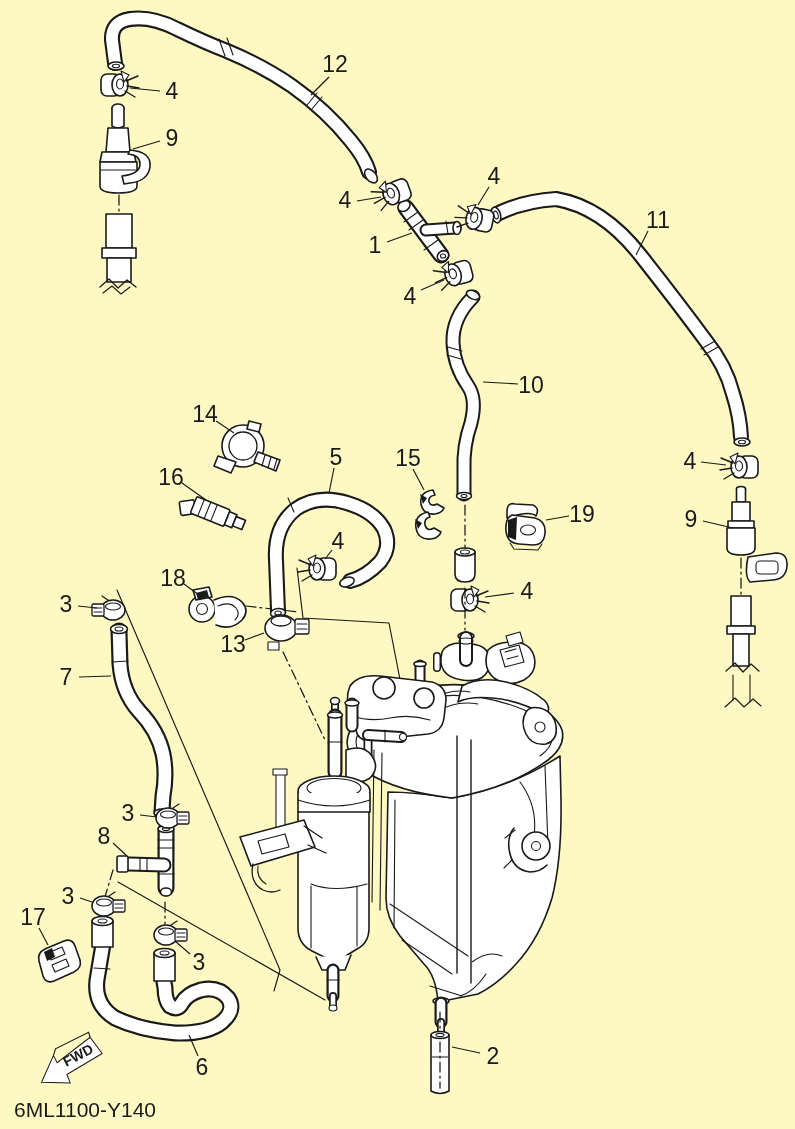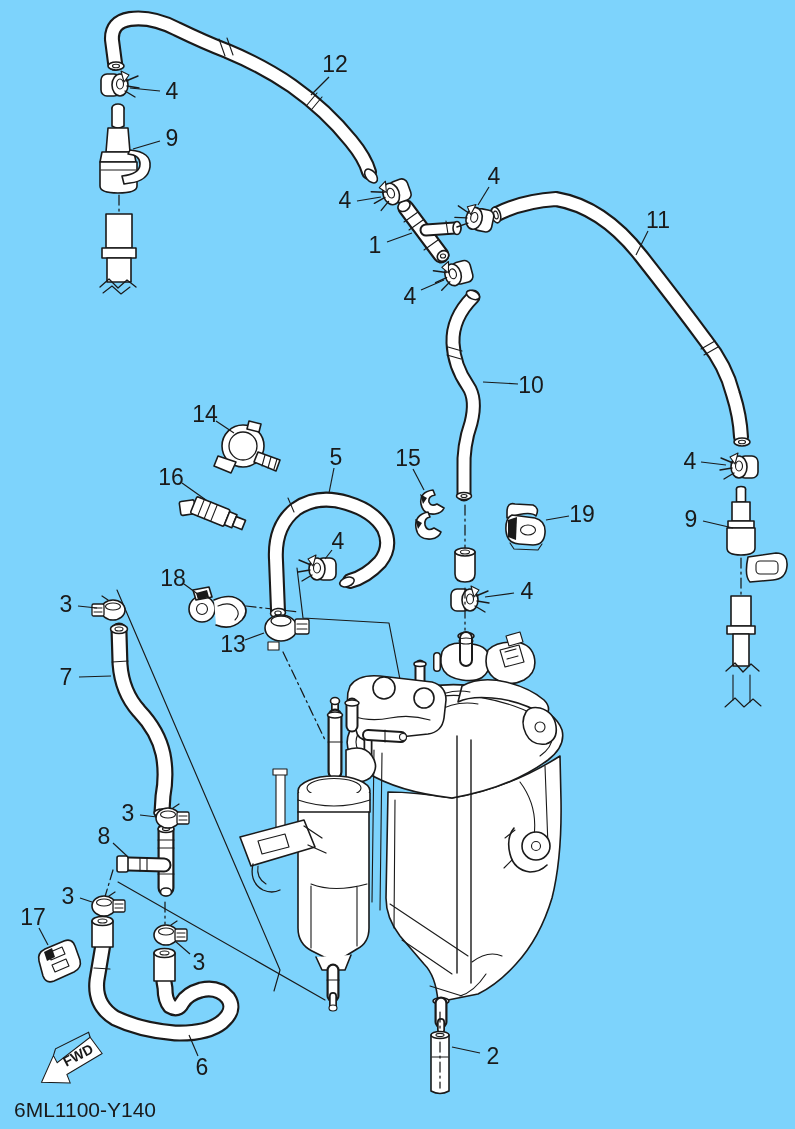--- a/index.html
+++ b/index.html
@@ -1,16 +1,16 @@
 <!DOCTYPE html>
 <html><head>
 <meta charset="utf-8">
 <style>
   html,body{margin:0;padding:0;background:#ffffff;}
-  .stage{position:relative;width:795px;height:1129px;background:#7dd3fc;overflow:hidden;}
+  .stage{position:relative;width:795px;height:1129px;background:#fef9c3;overflow:hidden;}
   svg{display:block;}
   #art{stroke:#1a1a1a;stroke-width:1.6;fill:none;stroke-linecap:round;stroke-linejoin:round;}
   .w{fill:#ffffff;stroke:#1a1a1a;}
   .o{fill:none;stroke:#1a1a1a;}
   .hb{fill:none;stroke:#1a1a1a;stroke-linecap:round;}
   .hw{fill:none;stroke:#ffffff;stroke-linecap:round;}
   .thin{stroke-width:1.1;}
   .t13{stroke-width:1.3;}
   .cl{fill:none;stroke:#1a1a1a;stroke-width:1.25;stroke-dasharray:10 4 2 4;}
   .ldr{fill:none;stroke:#1a1a1a;stroke-width:1.15;}

